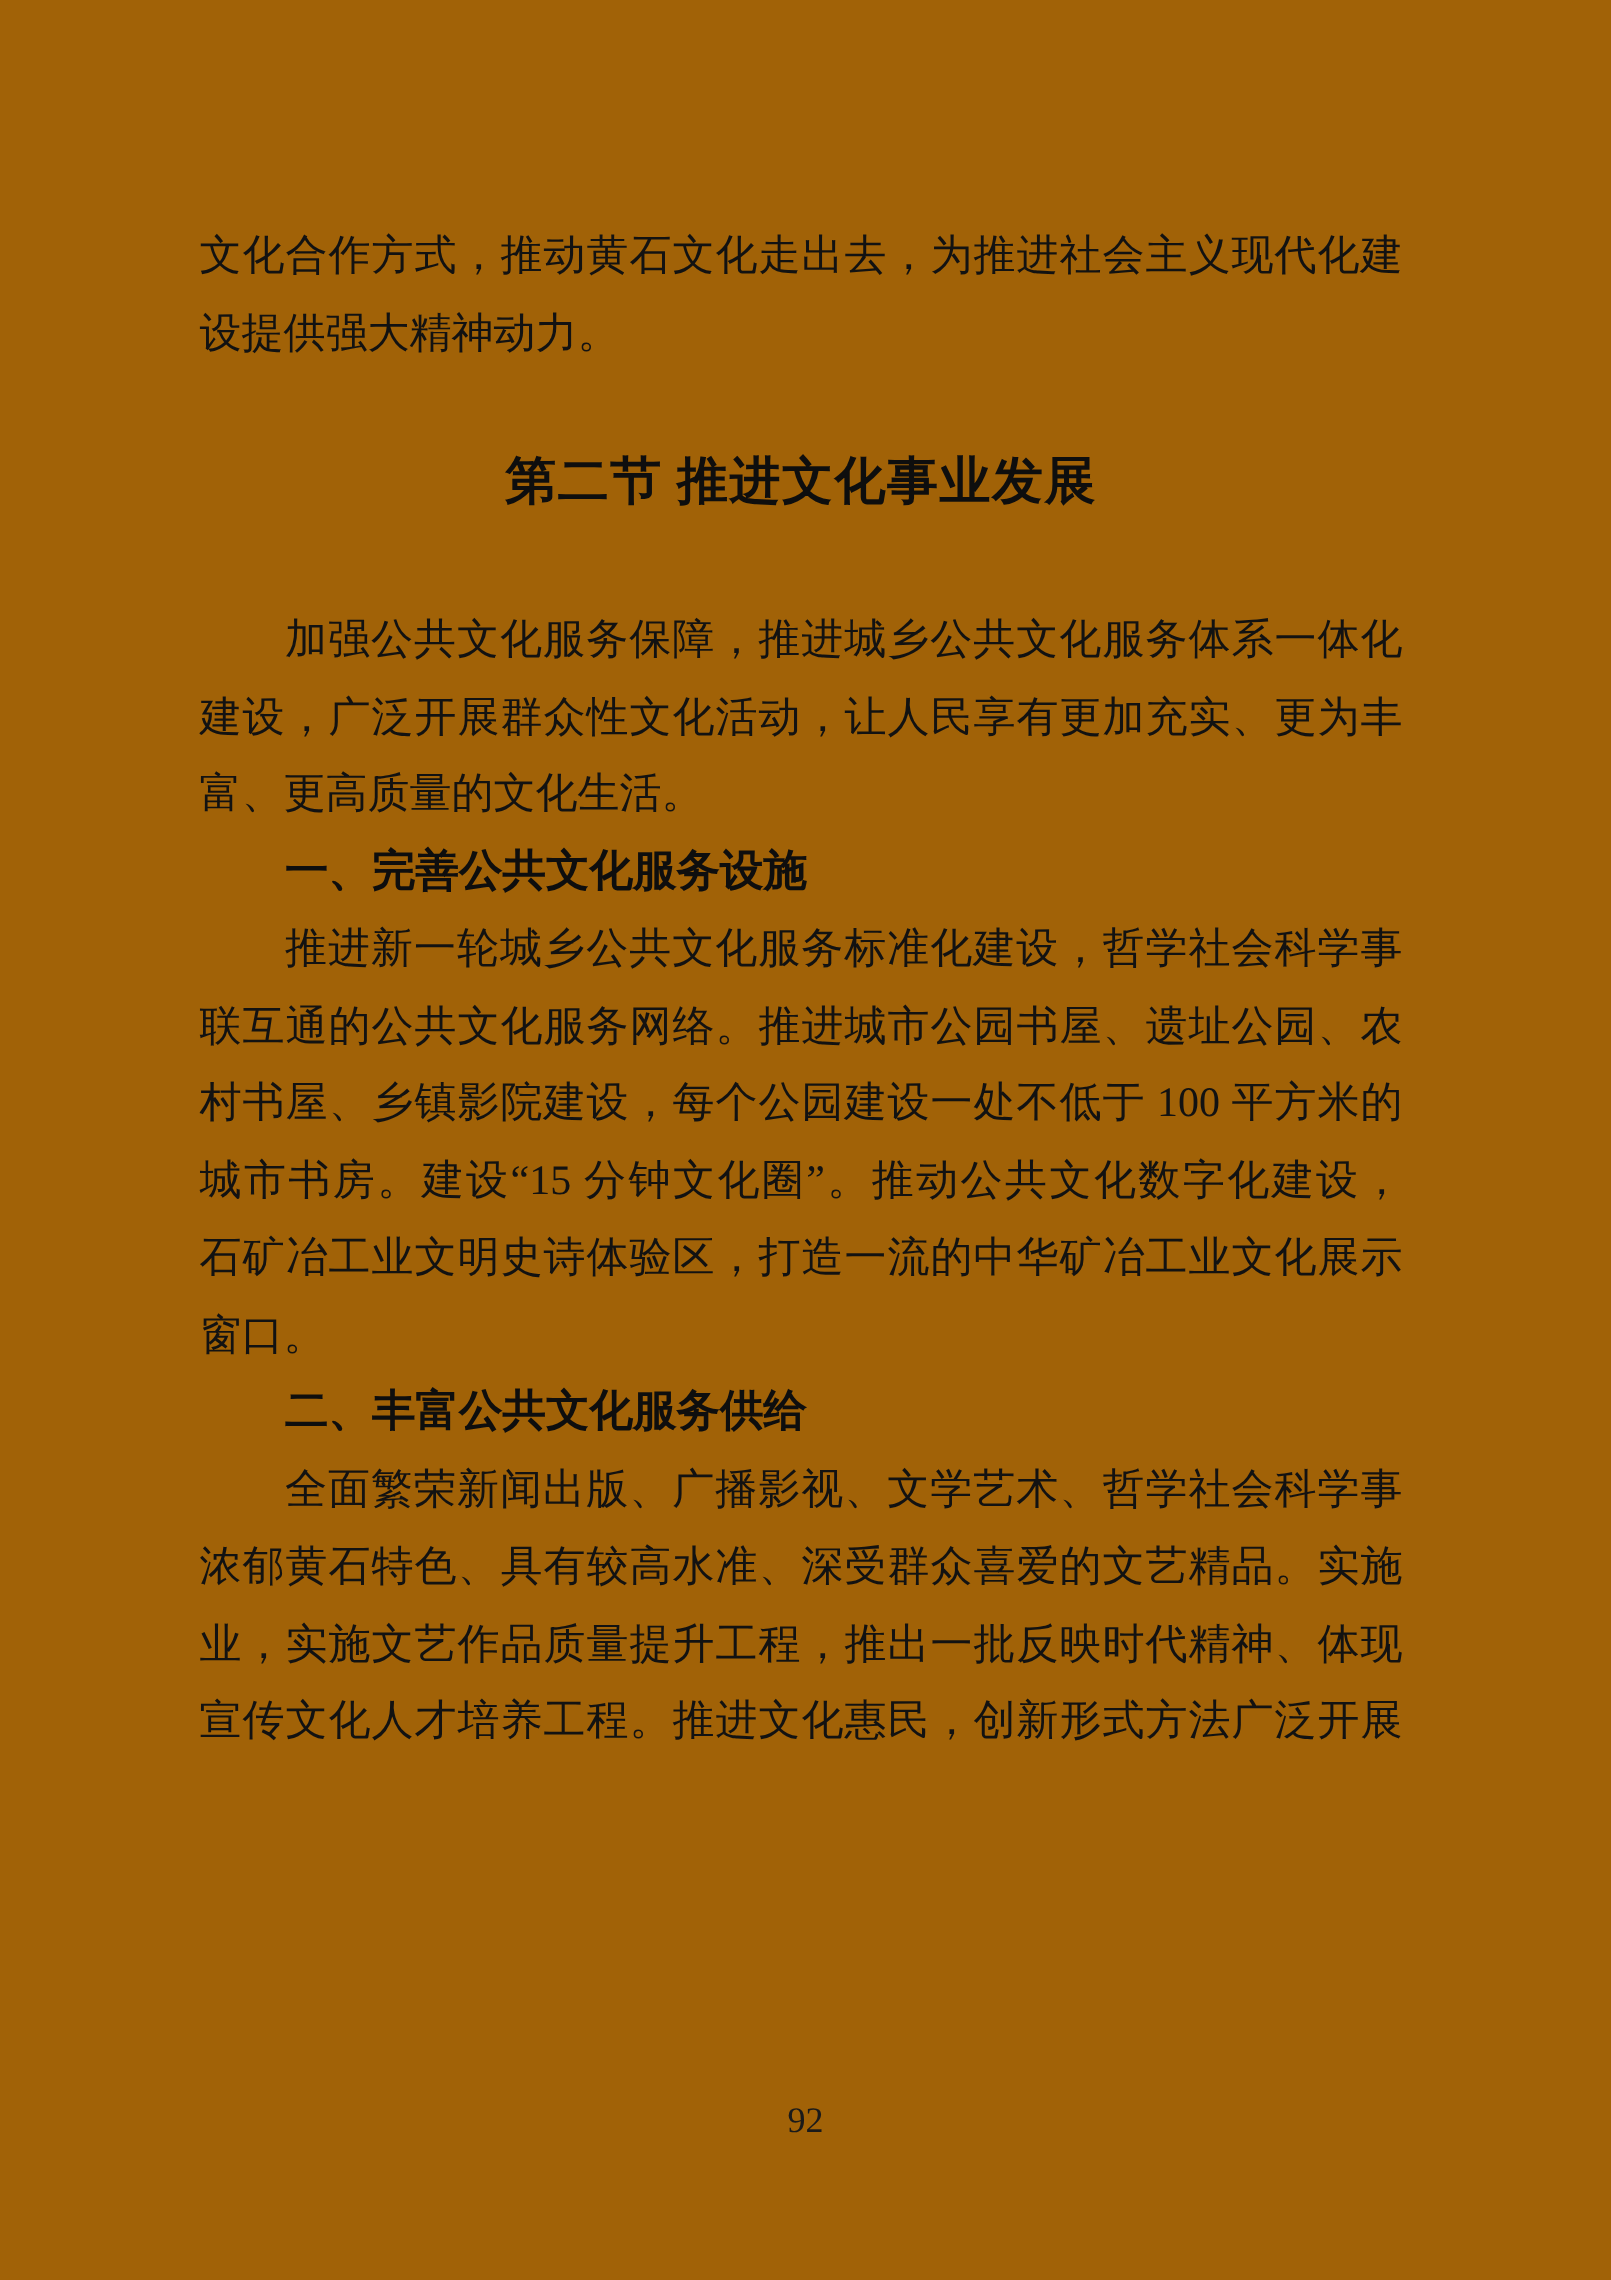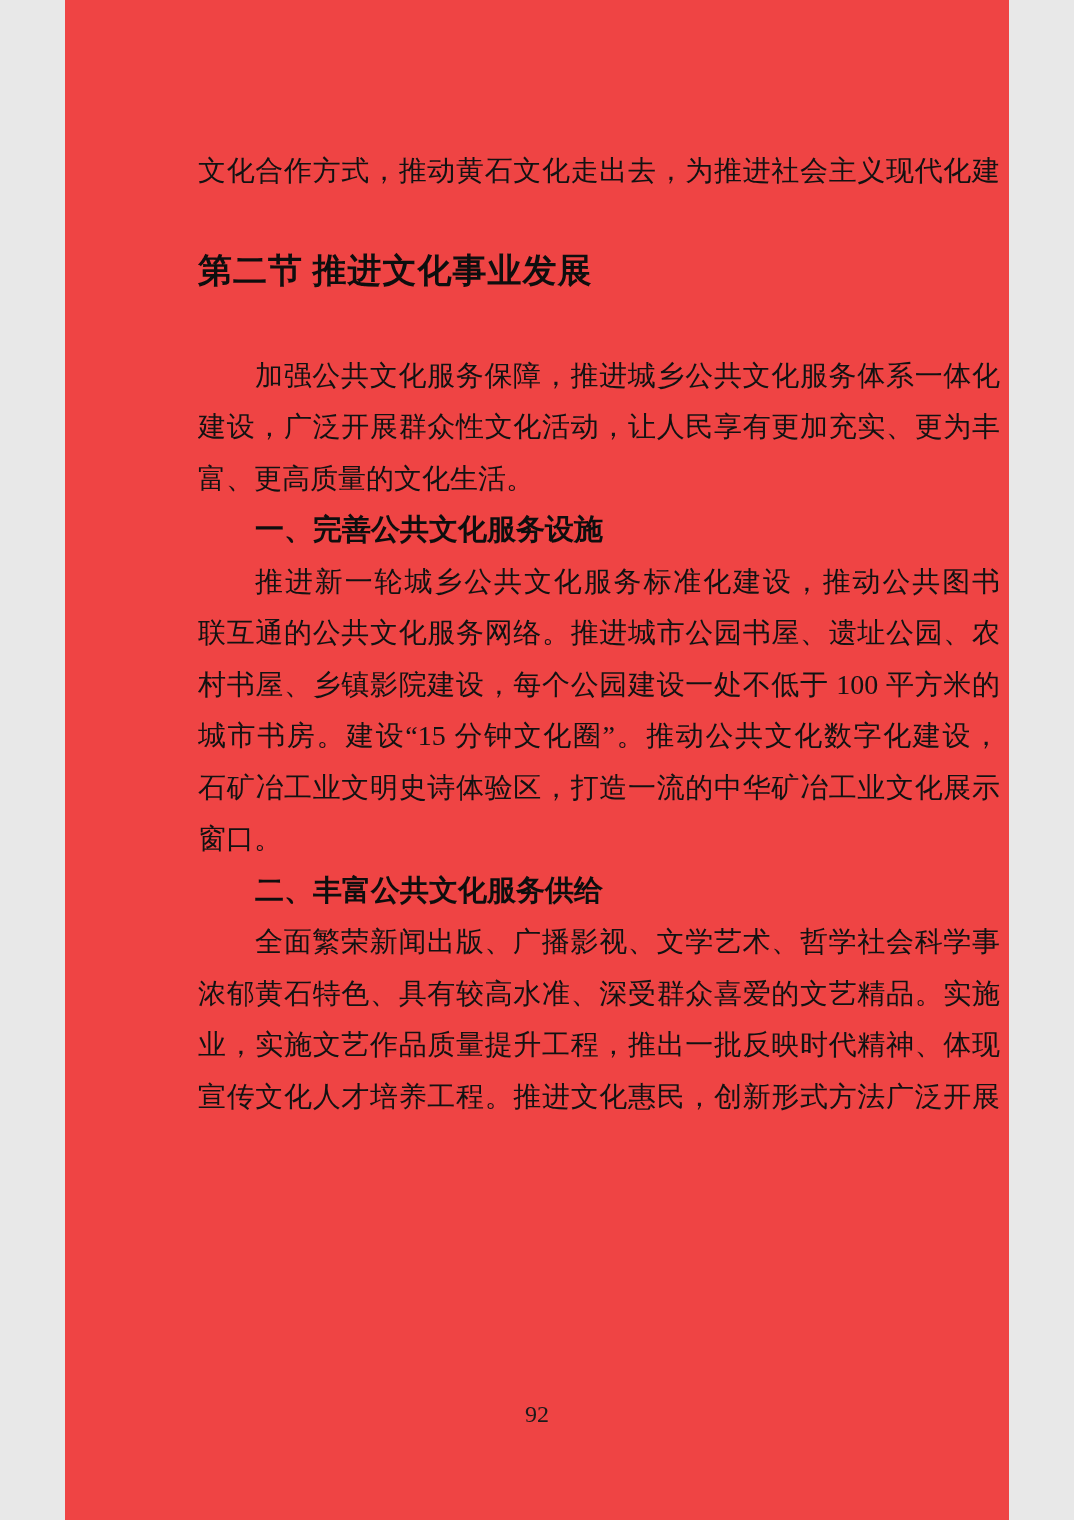--- a/index.html
+++ b/index.html
@@ -2,24 +2,24 @@
 <html><head>
 <meta charset="utf-8">
 <style>
   html, body {
     margin: 0;
     padding: 0;
     background: #e8e8e8;
   }
   .page {
     position: relative;
-    width: 944px;
+    width: 1074px;
     height: 1520px;
     margin: 0 auto;
-    background: #ef4444;
+    background: #a16207;
     overflow: hidden;
     color: #121212;
     font-family: "Liberation Serif", "DejaVu Serif", serif;
   }
   .content {
     position: absolute;
     left: 133px;
     top: 145px;
     width: 802px;
   }
@@ -35,21 +35,21 @@
   }
   .line.indent { text-indent: 57px; }
   .line.end { text-align-last: left; }
   .chapter-heading {
     margin-top: 44px;
     margin-bottom: 49px;
     height: 60px;
     line-height: 60px;
     font-size: 34px;
     font-weight: bold;
-    text-align: left;
+    text-align: center;
     letter-spacing: 1px;
     font-family: "Liberation Serif", "DejaVu Serif", serif;
     color: #0e0e0e;
   }
   .subheading {
     height: 51.5px;
     line-height: 51.5px;
     font-size: 29px;
     font-weight: bold;
     padding-left: 57px;
@@ -69,30 +69,31 @@
     color: #1a1a1a;
   }
 </style>
 </head>
 <body>
 
 <div class="page">
   <div class="content" id="doc-content">
       <div class="paragraph">
         <div class="line">文化合作方式，推动黄石文化走出去，为推进社会主义现代化建</div>
+        <div class="line end">设提供强大精神动力。</div>
       </div>
       <div class="chapter-heading">第二节 推进文化事业发展</div>
       <div class="paragraph">
         <div class="line indent">加强公共文化服务保障，推进城乡公共文化服务体系一体化</div>
         <div class="line">建设，广泛开展群众性文化活动，让人民享有更加充实、更为丰</div>
         <div class="line end">富、更高质量的文化生活。</div>
       </div>
       <div class="subheading">一、完善公共文化服务设施</div>
       <div class="paragraph">
-        <div class="line indent">推进新一轮城乡公共文化服务标准化建设，推动公共图书</div>
+        <div class="line indent">推进新一轮城乡公共文化服务标准化建设，哲学社会科学事</div>
         <div class="line">联互通的公共文化服务网络。推进城市公园书屋、遗址公园、农</div>
         <div class="line">村书屋、乡镇影院建设，每个公园建设一处不低于 100 平方米的</div>
         <div class="line">城市书房。建设“15 分钟文化圈”。推动公共文化数字化建设，</div>
         <div class="line">石矿冶工业文明史诗体验区，打造一流的中华矿冶工业文化展示</div>
         <div class="line end">窗口。</div>
       </div>
       <div class="subheading">二、丰富公共文化服务供给</div>
       <div class="paragraph">
         <div class="line indent">全面繁荣新闻出版、广播影视、文学艺术、哲学社会科学事</div>
         <div class="line">浓郁黄石特色、具有较高水准、深受群众喜爱的文艺精品。实施</div>

